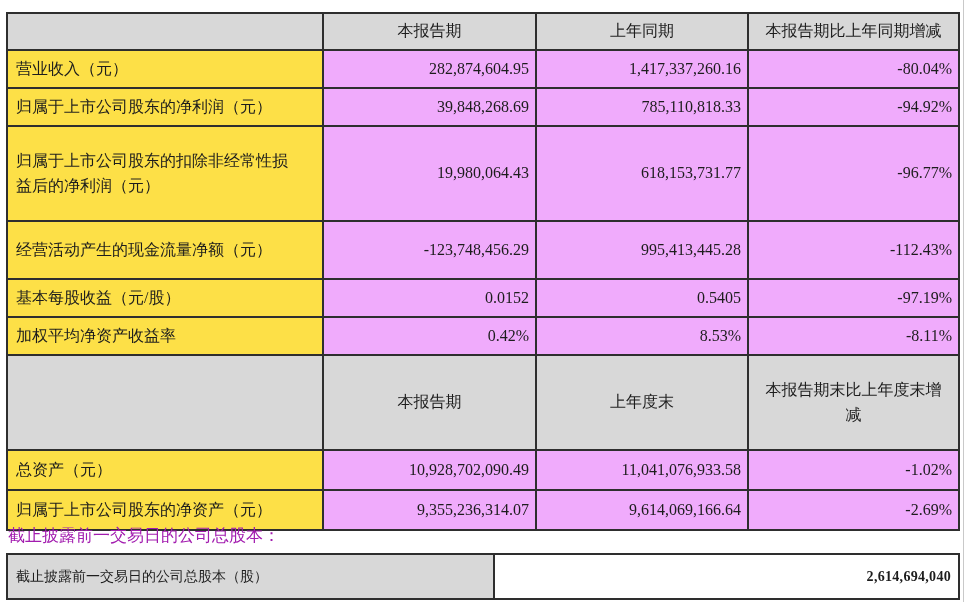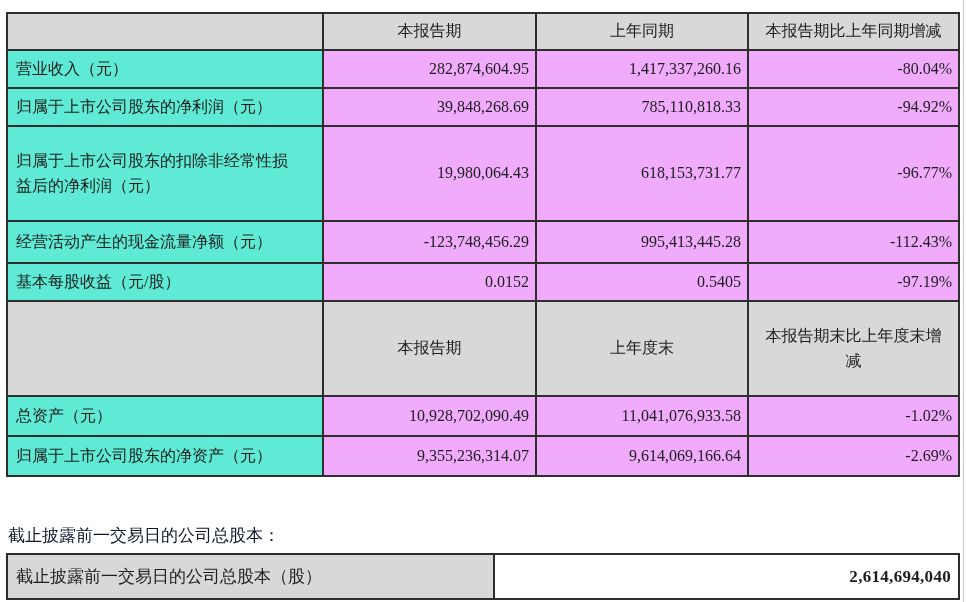--- a/index.html
+++ b/index.html
@@ -37,56 +37,56 @@
     top: 12px;
     width: 952px;
   }
   .main-table td {
     border: 2px solid #2e2e2e;
     font-size: 16px;
     vertical-align: middle;
     line-height: 1.55;
   }
   td.lbl {
-    background: #5eead4;
+    background: #fde047;
     text-align: left;
     padding: 3px 22px 3px 8px;
   }
   td.val {
     background: #f0abfc;
     text-align: right;
     padding: 3px 6px 3px 4px;
   }
   td.hdr {
     background: #d8d8d8;
     text-align: center;
     padding: 3px 12px;
   }
   tr.h37 { height: 37px; }
   tr.h38 { height: 38px; }
   tr.h39 { height: 39px; }
   tr.h40 { height: 40px; }
-  tr.h42 { height: 42px; }
+  tr.h42 { height: 58px; }
   tr.h75 { height: 95px; }
   .note {
     position: absolute;
     left: 8px;
     top: 524px;
     font-size: 17px;
-    color: #0f172a;
+    color: #a21caf;
   }
   .share-table {
     position: absolute;
     left: 6px;
     top: 553px;
     width: 952px;
   }
   .share-table td {
     border: 2px solid #2e2e2e;
-    font-size: 17px;
+    font-size: 14px;
     vertical-align: middle;
     height: 37px;
   }
   .share-table td.sh-lbl {
     background: #d8d8d8;
     text-align: left;
     padding: 3px 8px;
   }
   .share-table td.sh-val {
     background: #ffffff;
@@ -138,20 +138,26 @@
         <td class="val">-123,748,456.29</td>
         <td class="val">995,413,445.28</td>
         <td class="val">-112.43%</td>
       </tr>
       <tr class="h38">
         <td class="lbl">基本每股收益（元/股）</td>
         <td class="val">0.0152</td>
         <td class="val">0.5405</td>
         <td class="val">-97.19%</td>
       </tr>
+      <tr class="h38">
+        <td class="lbl">加权平均净资产收益率</td>
+        <td class="val">0.42%</td>
+        <td class="val">8.53%</td>
+        <td class="val">-8.11%</td>
+      </tr>
       <tr class="h75">
         <td class="hdr"></td>
         <td class="hdr">本报告期</td>
         <td class="hdr">上年度末</td>
         <td class="hdr">本报告期末比上年度末增减</td>
       </tr>
       <tr class="h40">
         <td class="lbl">总资产（元）</td>
         <td class="val">10,928,702,090.49</td>
         <td class="val">11,041,076,933.58</td>

